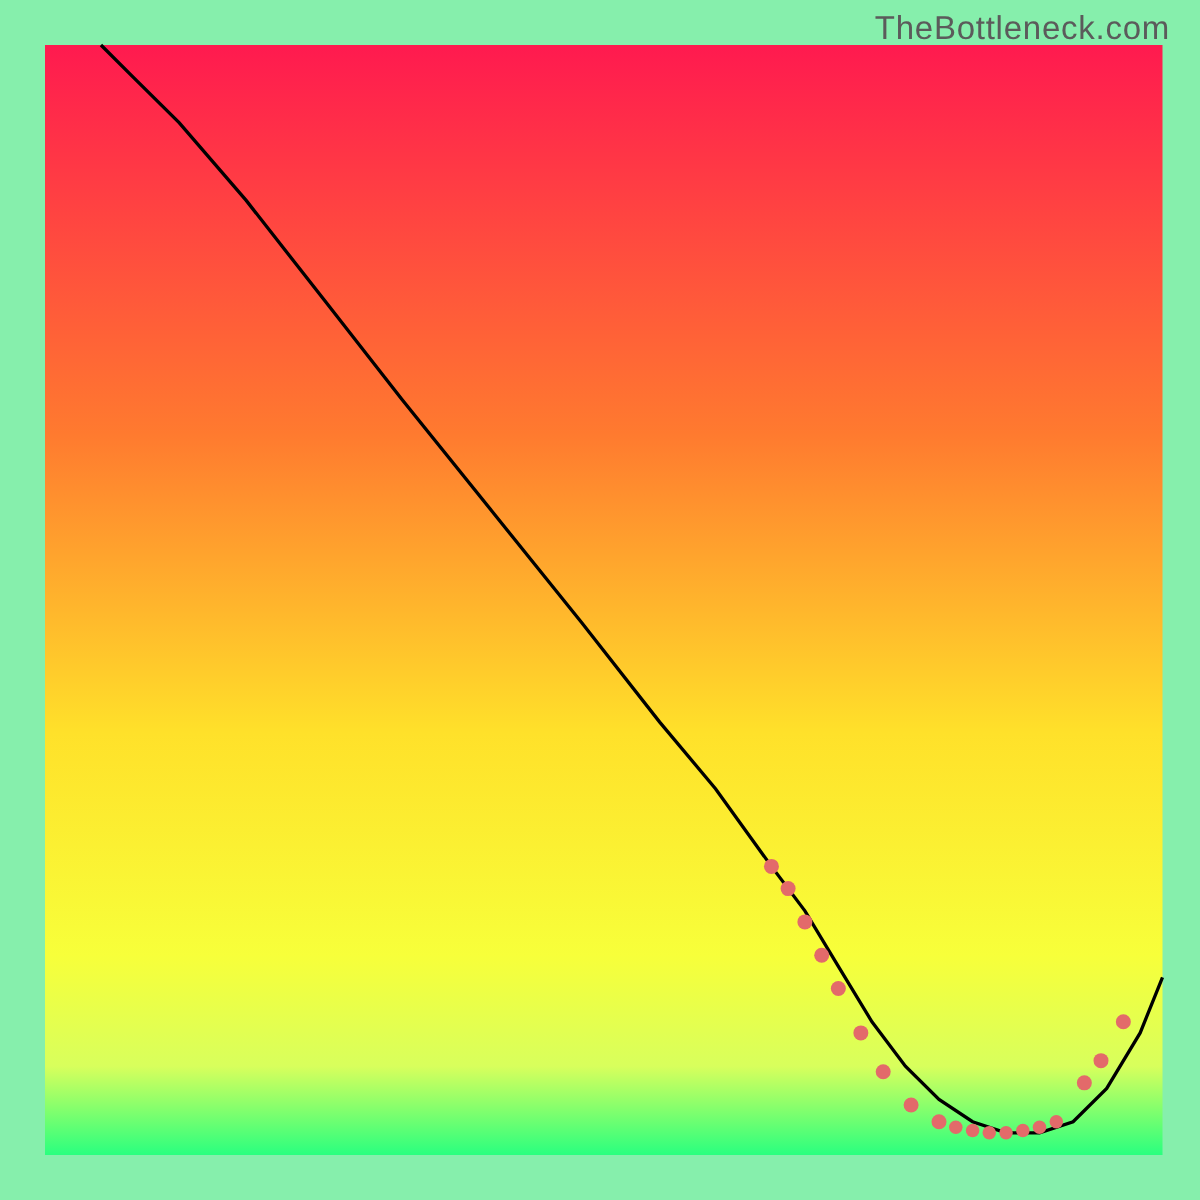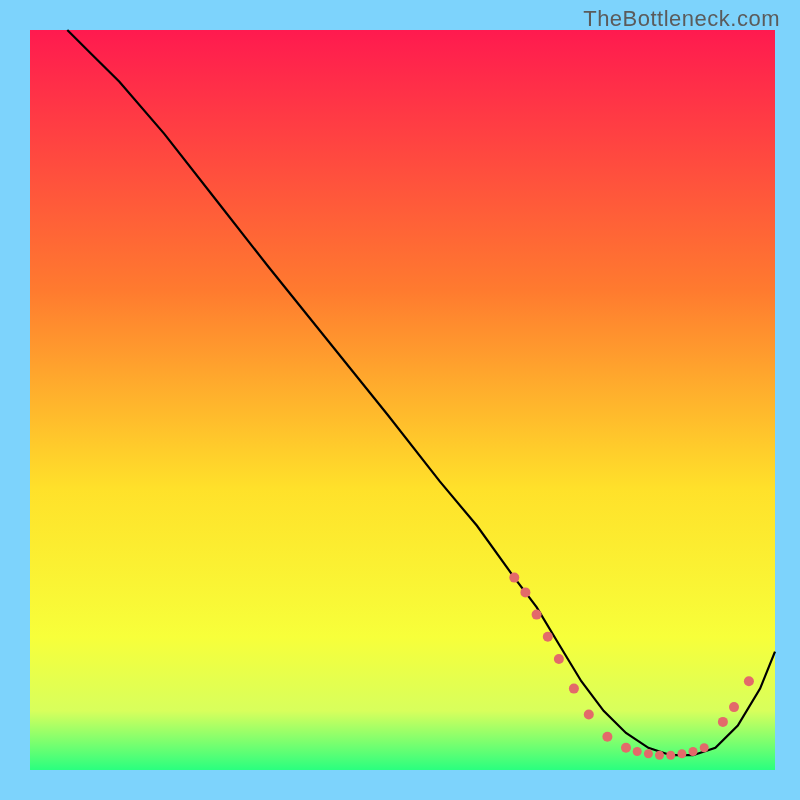--- a/index.html
+++ b/index.html
@@ -8,21 +8,21 @@
     width: 800px;
     height: 800px;
     background: #000;
     font-family: Arial, Helvetica, sans-serif;
     overflow: hidden;
   }
   .frame {
     position: relative;
     width: 800px;
     height: 800px;
-    background: #7dd3fc;
+    background: #86efac;
   }
   .watermark {
     position: absolute;
     top: 6px;
     right: 20px;
     color: #5b5b5b;
     font-size: 22px;
     font-weight: 500;
     letter-spacing: 0.5px;
   }

